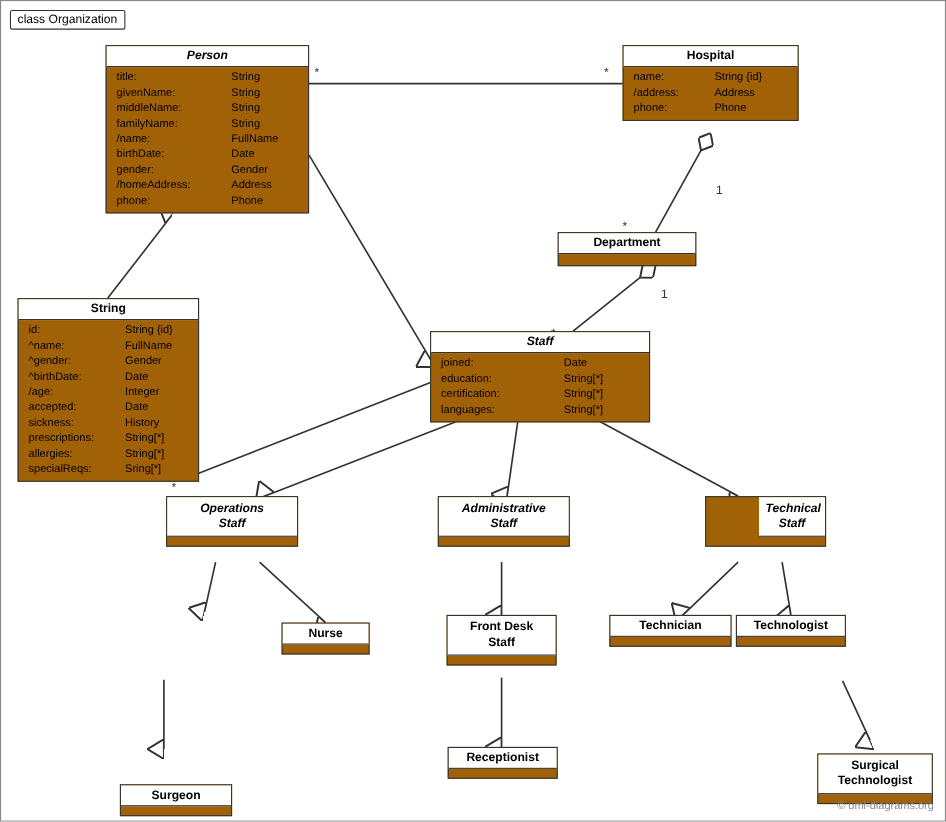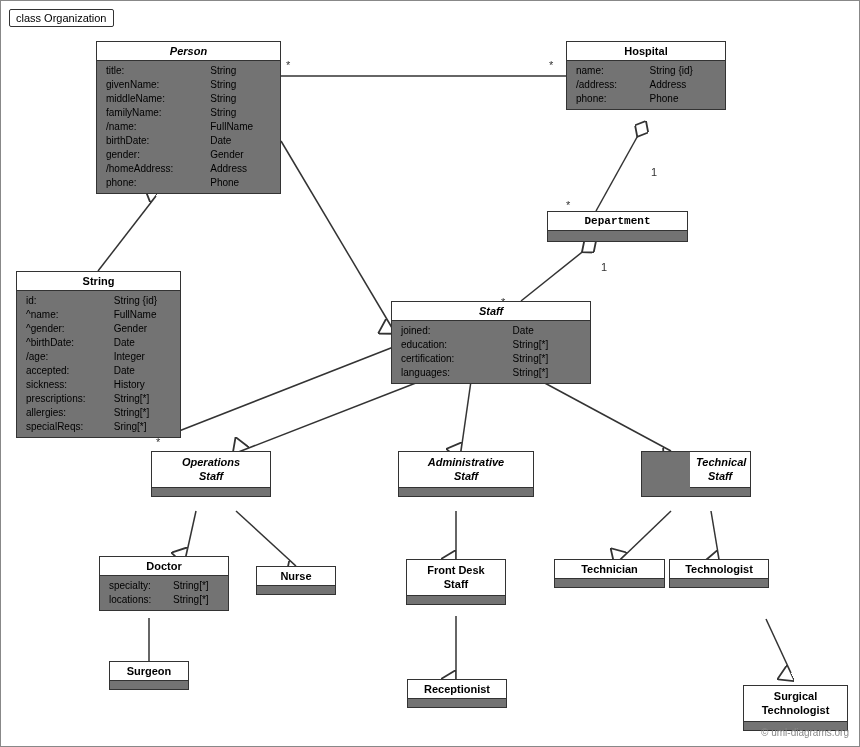--- a/index.html
+++ b/index.html
@@ -15,21 +15,21 @@
     #canvas {
       position: relative;
       width: 860px;
       height: 747px;
       background: #fff;
       border: 1px solid #888;
     }
     .uml-box {
       position: absolute;
       border: 1.5px solid #333;
-      background: #737373;
+      background: #a16207;
       text-align: center;
     }
     .uml-box .box-title {
       border-bottom: 1.5px solid #333;
       padding: 3px 6px;
       font-weight: bold;
       background: #fff;
       font-size: 11px;
     }
     .uml-box .box-title.italic {
@@ -265,21 +265,21 @@
             </tr>
         <tr>
               <td>specialReqs:</td>
               <td>Sring[*]</td>
             </tr>
       </tbody>
         </table>
     </div>
   </div>
 
-  <div class="uml-box" style="left:546px; top:210px; width:141px;font-family:Liberation Mono, monospace;">
+  <div class="uml-box" style="left:506px; top:210px; width:126px;">
     <div class="box-title">Department</div>
     <div class="box-body" style="min-height:10px;"></div>
   </div>
 
   <div class="uml-box" style="left:390px; top:300px; width:200px;">
     <div class="box-title italic">Staff</div>
     <div class="box-body">
       <table>
         <tbody>
             <tr>
@@ -302,49 +302,32 @@
         </table>
     </div>
   </div>
 
   <div class="uml-box" style="left:150px; top:450px; width:120px;">
     <div class="box-title italic" style="white-space:pre-line; line-height:1.3;">Operations
 Staff</div>
     <div class="box-body" style="min-height:8px;"></div>
   </div>
 
-  <div class="uml-box" style="left:397px; top:450px; width:136px;">
+  <div class="uml-box" style="left:397px; top:450px; width:120px;">
     <div class="box-title italic" style="white-space:pre-line; line-height:1.3;">Administrative
 Staff</div>
     <div class="box-body" style="min-height:8px;"></div>
   </div>
 
   <div class="uml-box" style="left:640px; top:450px; width:110px;padding-left:48px;">
     <div class="box-title italic" style="white-space:pre-line; line-height:1.3;">Technical
 Staff</div>
     <div class="box-body" style="min-height:8px;"></div>
   </div>
 
-  <div class="uml-box" style="left:98px; top:555px; width:130px;">
-    <div class="box-title">Doctor</div>
-    <div class="box-body">
-      <table>
-        <tbody>
-            <tr>
-              <td>specialty:</td>
-              <td>String[*]</td>
-            </tr>
-        <tr>
-              <td>locations:</td>
-              <td>String[*]</td>
-            </tr>
-      </tbody>
-        </table>
-    </div>
-  </div>
 
   <div class="uml-box" style="left:255px; top:565px; width:80px;">
     <div class="box-title">Nurse</div>
     <div class="box-body" style="min-height:8px;"></div>
   </div>
 
   <div class="uml-box" style="left:405px; top:558px; width:100px;">
     <div class="box-title" style="white-space:pre-line; line-height:1.3;">Front Desk
 Staff</div>
     <div class="box-body" style="min-height:8px;"></div>
@@ -353,21 +336,21 @@
   <div class="uml-box" style="left:553px; top:558px; width:111px;">
     <div class="box-title">Technician</div>
     <div class="box-body" style="min-height:8px;"></div>
   </div>
 
   <div class="uml-box" style="left:668px; top:558px; width:100px;">
     <div class="box-title">Technologist</div>
     <div class="box-body" style="min-height:8px;"></div>
   </div>
 
-  <div class="uml-box" style="left:108px; top:660px; width:80px;">
+  <div class="uml-box" style="left:108px; top:712px; width:102px;">
     <div class="box-title">Surgeon</div>
     <div class="box-body" style="min-height:8px;"></div>
   </div>
 
   <div class="uml-box" style="left:406px; top:678px; width:100px;">
     <div class="box-title">Receptionist</div>
     <div class="box-body" style="min-height:8px;"></div>
   </div>
 
   <div class="uml-box" style="left:742px; top:672px; width:105px;margin-top:12px;">

